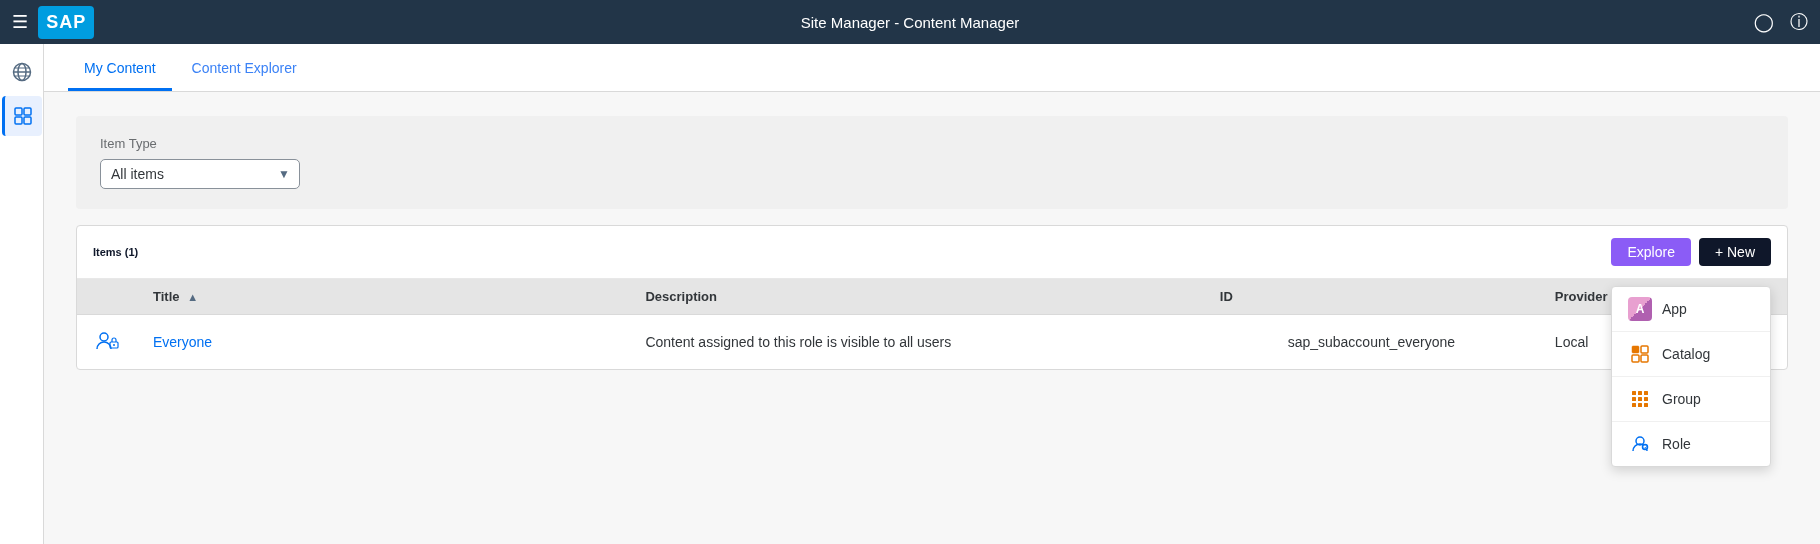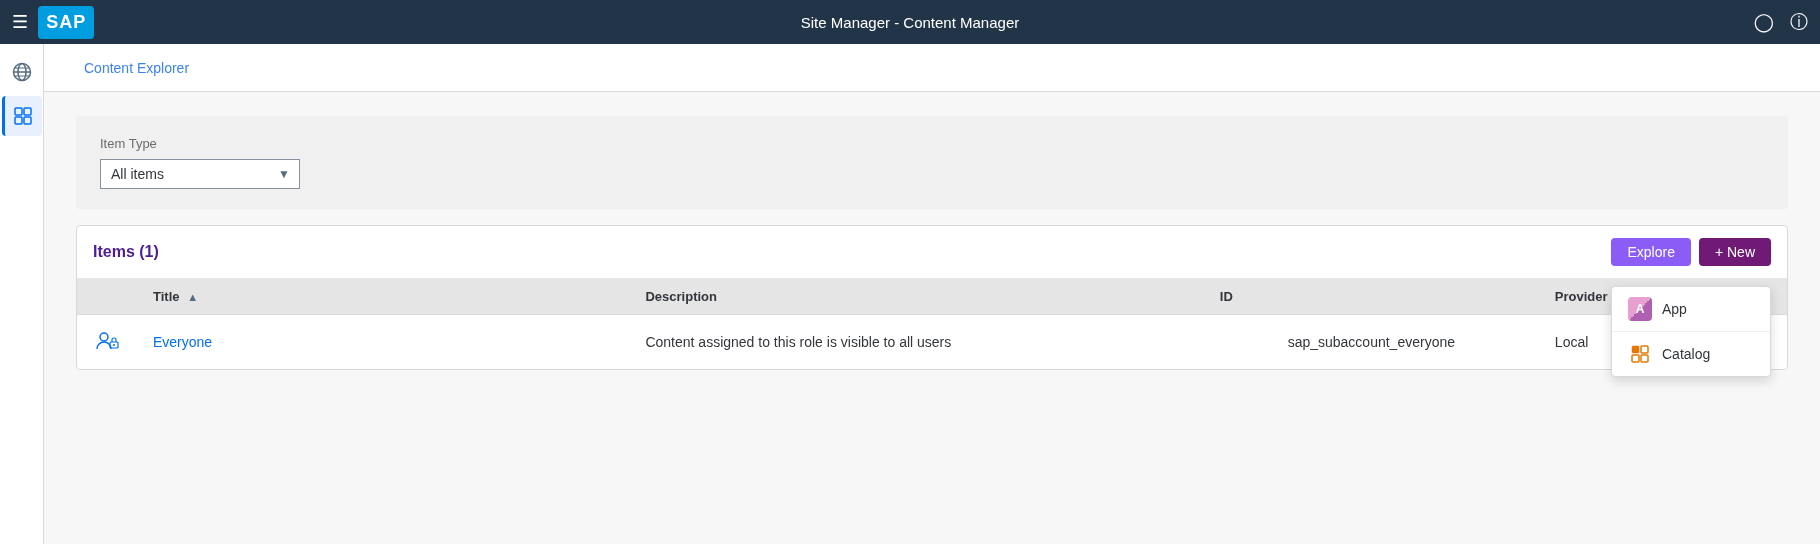--- a/index.html
+++ b/index.html
@@ -131,21 +131,21 @@
       margin-bottom: 8px;
     }
     .select-wrapper {
       position: relative;
       display: inline-block;
     }
     .select-box {
       appearance: none;
       background: #fff;
       border: 1px solid #89919a;
-      border-radius: 0;
+      border-radius: 5px;
       padding: 6px 32px 6px 10px;
       font-size: 14px;
       color: #32363a;
       cursor: pointer;
       min-width: 200px;
       outline: none;
     }
     .select-chevron {
       position: absolute;
       right: 10px;
@@ -165,40 +165,40 @@
       position: relative;
     }
     .items-header {
       display: flex;
       align-items: center;
       justify-content: space-between;
       padding: 12px 16px;
       border-bottom: 1px solid #e8e8e8;
     }
     .items-title {
-      font-size: 16px;
+      font-size: 11px;
       font-weight: 600;
-      color: #4c1d95;
+      color: #0f172a;
     }
     .items-actions {
       display: flex;
       gap: 8px;
       align-items: center;
     }
     .btn-explore {
       background: #8b5cf6;
       color: #fff;
       border: none;
       padding: 6px 16px;
       border-radius: 4px;
       cursor: pointer;
       font-size: 14px;
     }
     .btn-new {
-      background: #701a75;
+      background: #0f172a;
       color: #fff;
       border: none;
       padding: 6px 16px;
       border-radius: 4px;
       cursor: pointer;
       font-size: 14px;
       position: relative;
     }
 
     
@@ -342,20 +342,21 @@
         <rect x="11" y="2" width="7" height="7" rx="1" stroke="#0070f2" stroke-width="1.5"></rect>
         <rect x="2" y="11" width="7" height="7" rx="1" stroke="#0070f2" stroke-width="1.5"></rect>
         <rect x="11" y="11" width="7" height="7" rx="1" stroke="#0070f2" stroke-width="1.5"></rect>
       </svg>
     </div>
   </div>
 
   <div class="main">
 
     <div class="tabs-bar">
+      <div class="tab active">My Content</div>
       <div class="tab">Content Explorer</div>
     </div>
 
     <div class="content-area">
 
       <div class="filter-section">
         <div class="filter-label">Item Type</div>
         <div class="select-wrapper">
           <select class="select-box">
             <option>All items</option>
@@ -389,20 +390,48 @@
                 <div class="dropdown-item">
                   <div class="icon-catalog">
                     <svg width="22" height="22" viewBox="0 0 22 22">
                       <rect x="3" y="3" width="7" height="7" rx="1" fill="#e67700" stroke="#e67700" stroke-width="0.5"></rect>
                       <rect x="12" y="3" width="7" height="7" rx="1" fill="none" stroke="#e67700" stroke-width="1.5"></rect>
                       <rect x="3" y="12" width="7" height="7" rx="1" fill="none" stroke="#e67700" stroke-width="1.5"></rect>
                       <rect x="12" y="12" width="7" height="7" rx="1" fill="none" stroke="#e67700" stroke-width="1.5"></rect>
                     </svg>
                   </div>
                   <span>Catalog</span>
+                </div>
+                <div class="dropdown-item">
+                  <div class="icon-group">
+                    <svg width="22" height="22" viewBox="0 0 22 22">
+                      <rect x="3" y="3" width="4" height="4" rx="0.5" fill="#e67700"></rect>
+                      <rect x="9" y="3" width="4" height="4" rx="0.5" fill="#e67700"></rect>
+                      <rect x="15" y="3" width="4" height="4" rx="0.5" fill="#e67700"></rect>
+                      <rect x="3" y="9" width="4" height="4" rx="0.5" fill="#e67700"></rect>
+                      <rect x="9" y="9" width="4" height="4" rx="0.5" fill="#e67700"></rect>
+                      <rect x="15" y="9" width="4" height="4" rx="0.5" fill="#e67700"></rect>
+                      <rect x="3" y="15" width="4" height="4" rx="0.5" fill="#e67700"></rect>
+                      <rect x="9" y="15" width="4" height="4" rx="0.5" fill="#e67700"></rect>
+                      <rect x="15" y="15" width="4" height="4" rx="0.5" fill="#e67700"></rect>
+                    </svg>
+                  </div>
+                  <span>Group</span>
+                </div>
+                <div class="dropdown-item">
+                  <div class="icon-role">
+                    <svg width="22" height="22" viewBox="0 0 22 22">
+                      <circle cx="11" cy="8" r="4" fill="none" stroke="#0070f2" stroke-width="1.5"></circle>
+                      <path d="M4 18c0-3.87 3.13-7 7-7s7 3.13 7 7" fill="none" stroke="#0070f2" stroke-width="1.5"></path>
+                      <circle cx="16" cy="14" r="2.5" fill="white" stroke="#0070f2" stroke-width="1.5"></circle>
+                      <line x1="16" y1="12" x2="16" y2="12.5" stroke="#0070f2" stroke-width="1"></line>
+                      <path d="M15 14.5 L16 15.5 L17.5 13.5" fill="none" stroke="#0070f2" stroke-width="1"></path>
+                    </svg>
+                  </div>
+                  <span>Role</span>
                 </div>
               </div>
             </div>
           </div>
         </div>
 
         <table class="table">
           <thead>
             <tr>
               <th class="col-checkbox"></th>

